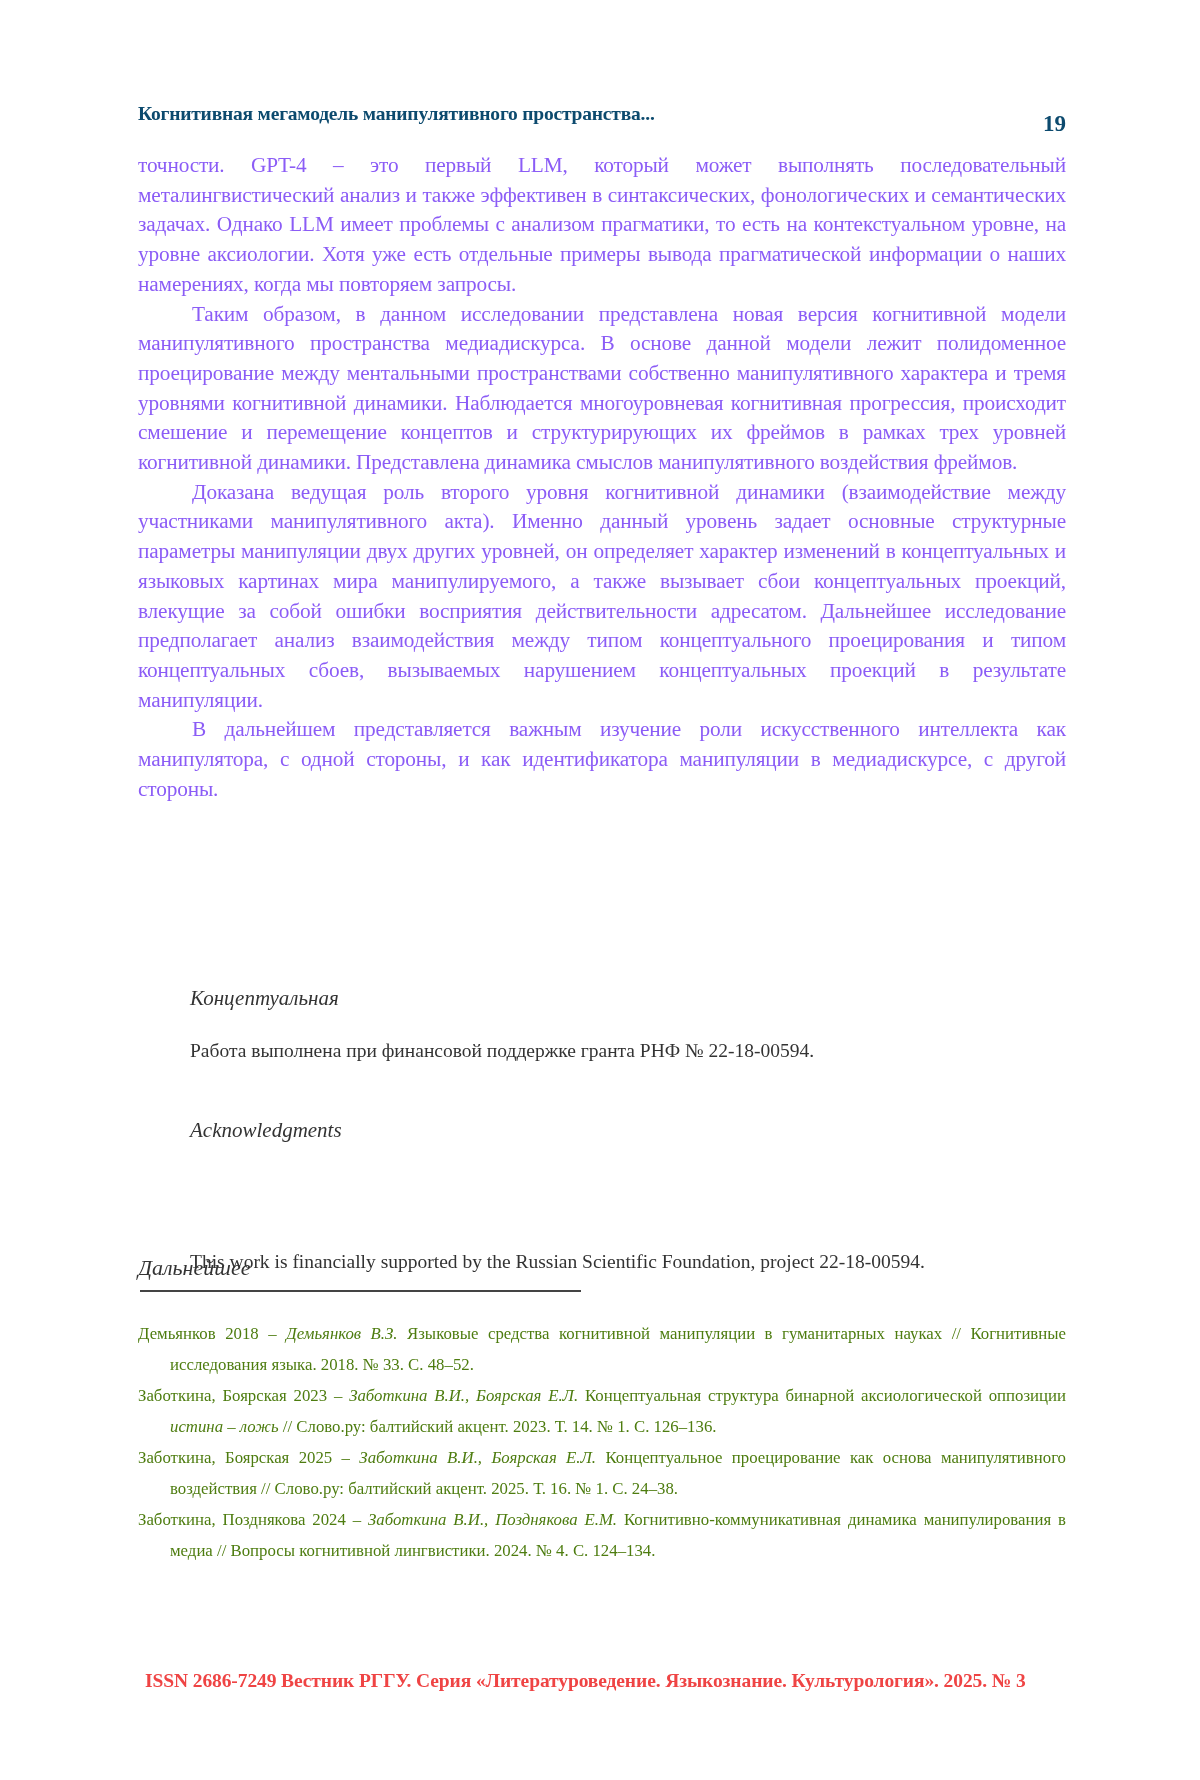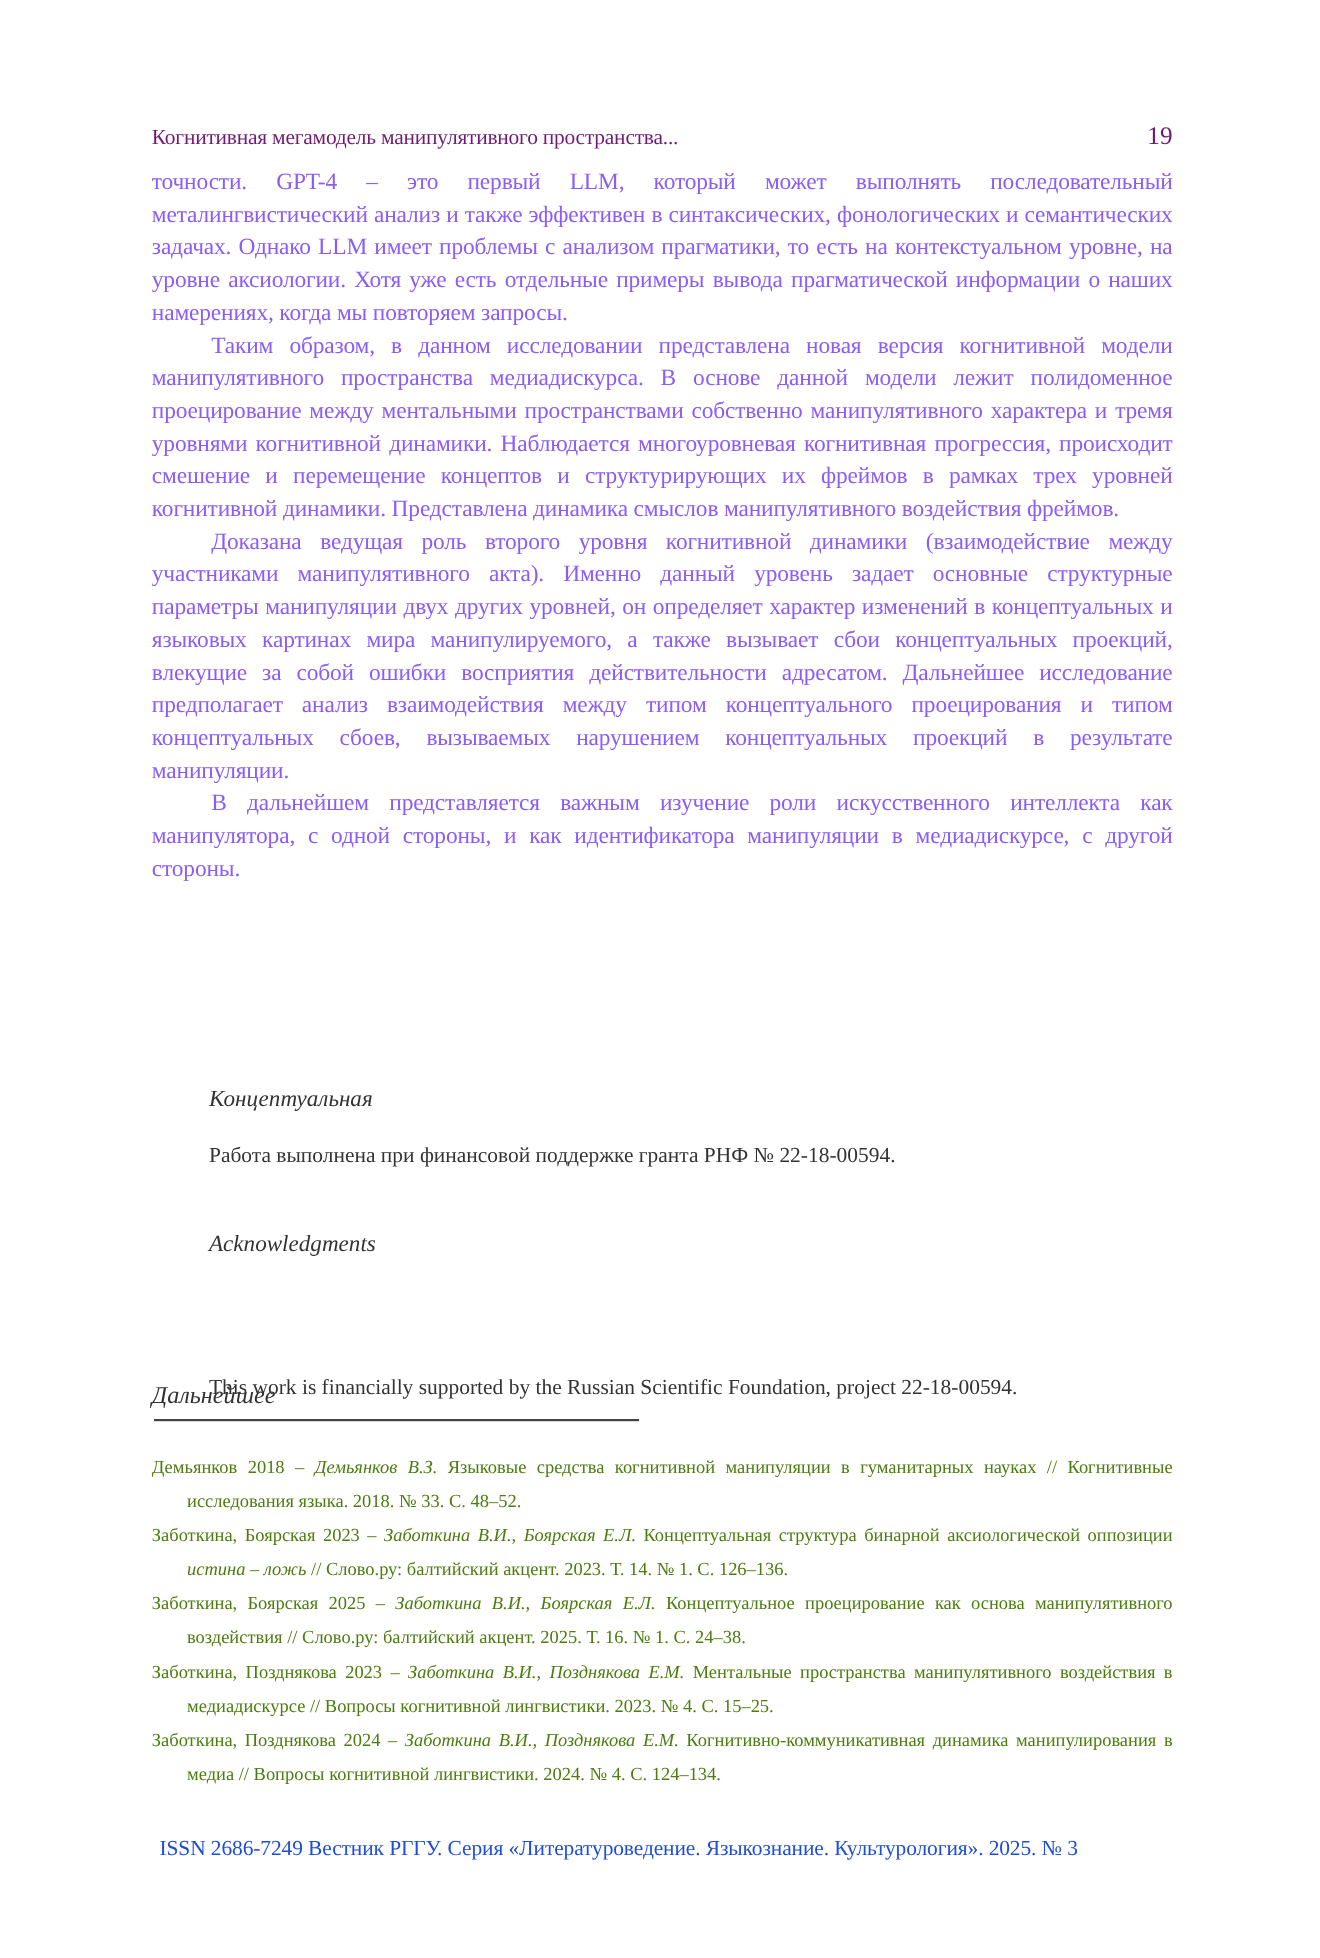--- a/index.html
+++ b/index.html
@@ -1,34 +1,34 @@
 <!DOCTYPE html>
 <html><head>
 <meta charset="utf-8">
 <style>
   html, body { margin: 0; padding: 0; background: #ffffff; }
   body { width: 1200px; height: 1780px; position: relative; overflow: hidden;
          font-family: "Liberation Serif", "DejaVu Serif", serif; color: #2a2a2a; }
   .page { position: absolute; left: 0; top: 0; width: 1200px; height: 1780px; }
   .running-head { position: absolute; left: 138px; top: 90px; width: 928px;
-                  font-size: 20px; display: flex; justify-content: space-between; align-items: flex-end; color: #701a75; }
+                  font-size: 20px; display: flex; justify-content: space-between; align-items: center; color: #0c4a6e; font-weight: bold; }
   .running-head .title { font-size: 19.5px; letter-spacing: -0.2px; }
   .running-head .pagenum { font-size: 23px; margin-top: 21px; }
   .body { position: absolute; left: 138px; top: 151px; width: 928px;
           font-size: 21.3px; line-height: 29.7px; text-align: justify; hyphens: manual; color: #8b5cf6; letter-spacing: -0.15px; }
   .body p { margin: 0; text-indent: 0; }
   .body p.indent { text-indent: 54px; }
   .ack-head { position: absolute; left: 190px; font-style: italic; font-size: 21px; color: #333; }
   .ack-text { position: absolute; left: 190px; font-size: 19.5px; color: #333; }
   .lit-head { position: absolute; left: 138px; top: 1255px; font-style: italic; font-size: 22px; color: #333; }
   .lit-rule { position: absolute; left: 140px; top: 1290px; width: 441px; height: 2px; background: #444; }
   .refs { position: absolute; left: 138px; top: 1318px; width: 928px; font-size: 16.8px; line-height: 31px; color: #4d7c0f; }
   .ref { padding-left: 32px; text-indent: -32px; margin: 0; text-align: justify; }
   .ref i { font-style: italic; }
-  .footer { position: absolute; left: 145px; top: 1670px; width: 921px; font-size: 19.5px; color: #1d4ed8; letter-spacing: -0.1px; }
+  .footer { position: absolute; left: 145px; top: 1670px; width: 921px; font-size: 19.5px; color: #ef4444; letter-spacing: -0.1px; font-weight: bold; }
 </style>
 </head>
 <body>
 
 <div class="page">
 
   <div class="running-head">
     <span class="title">Когнитивная мегамодель манипулятивного пространства...</span>
     <span class="pagenum">19</span>
   </div>
@@ -45,18 +45,17 @@
   <div class="ack-head" style="top:1118px;">Acknowledgments</div>
   <div class="ack-text" style="top:1234px;margin-top:17px;">This work is financially supported by the Russian Scientific Foundation, project 22-18-00594.</div>
 
   <div class="lit-head">Дальнейшее</div>
   <div class="lit-rule"></div>
 
   <div class="refs">
     <p class="ref"><span>Демьянков 2018 – </span><i>Демьянков В.З.</i><span> Языковые средства когнитивной манипуляции в гуманитарных науках // Когнитивные исследования языка. 2018. № 33. С. 48–52.</span></p>
     <p class="ref"><span>Заботкина, Боярская 2023 – </span><i>Заботкина В.И., Боярская Е.Л.</i><span> Концептуальная структура бинарной аксиологи­ческой оппозиции </span><i>истина – ложь</i><span> // Слово.ру: балтийский акцент. 2023. Т. 14. № 1. С. 126–136.</span></p>
     <p class="ref"><span>Заботкина, Боярская 2025 – </span><i>Заботкина В.И., Боярская Е.Л.</i><span> Концептуальное проецирование как основа ма­нипулятивного воздействия // Слово.ру: балтийский акцент. 2025. Т. 16. № 1. С. 24–38.</span></p>
-    <p class="ref"><span>Заботкина, Позднякова 2023 – </span><i>Заботкина В.И., Позднякова Е.М.</i><span> Ментальные пространства манипулятивно­го воздействия в медиадискурсе // Вопросы когнитивной лингвистики. 2023. № 4. С. 15–25.</span></p>
     <p class="ref"><span>Заботкина, Позднякова 2024 – </span><i>Заботкина В.И., Позднякова Е.М.</i><span> Когнитивно-коммуникативная динамика манипулирования в медиа // Вопросы когнитивной лингвистики. 2024. № 4. С. 124–134.</span></p>
   </div>
 
   <div class="footer">ISSN 2686-7249  Вестник РГГУ. Серия «Литературоведение. Языкознание. Культурология». 2025. № 3</div>
 </div>
 
 </body></html>

